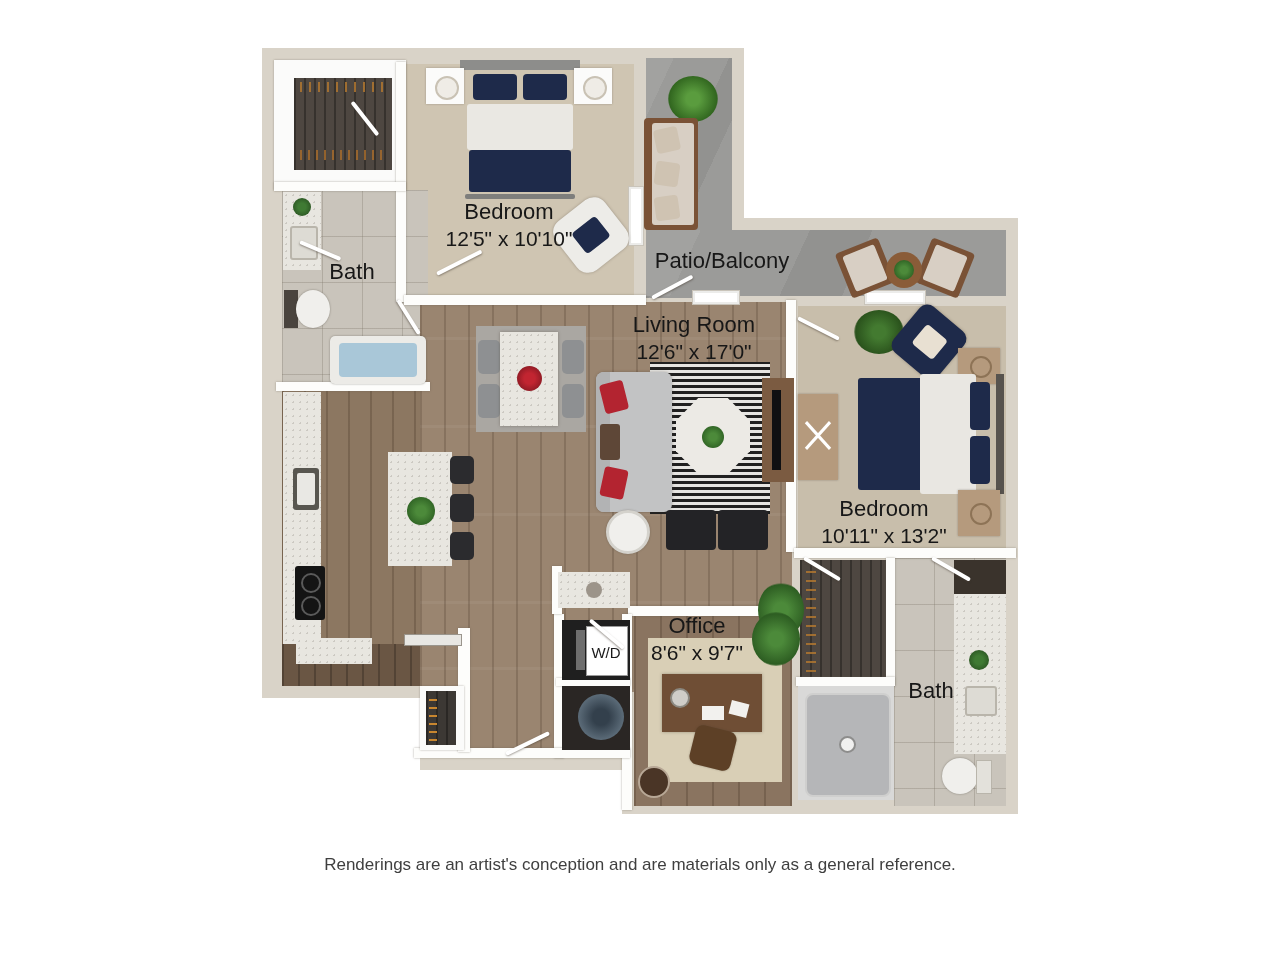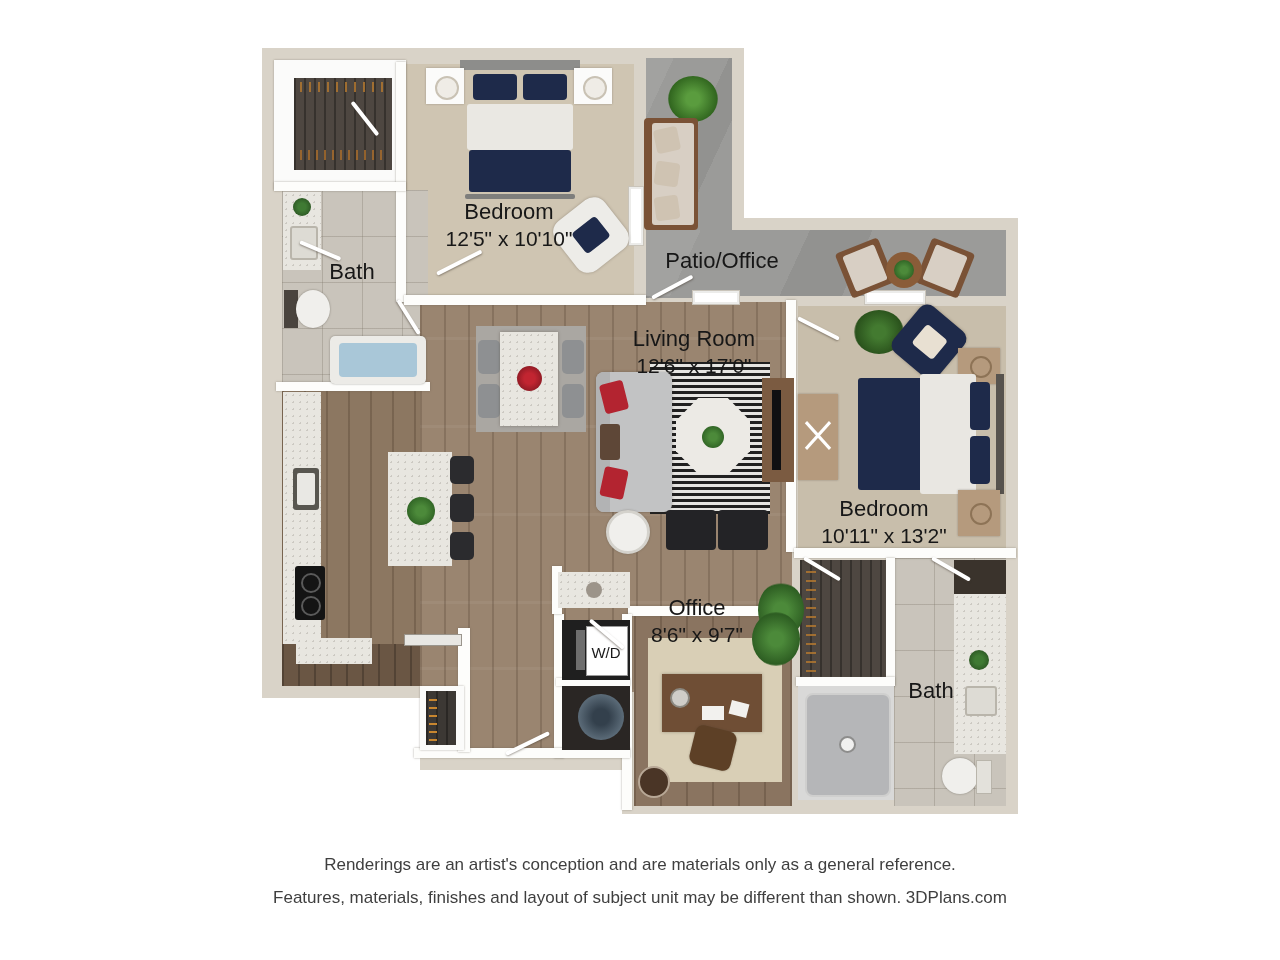--- a/index.html
+++ b/index.html
@@ -257,39 +257,38 @@
   <div class="door" style="left:590px;top:618px;width:44px;transform:rotate(40deg);"></div>
 
   <div class="label" style="left:399px;top:199px;width:220px;">
     <span class="nm">Bedroom</span>
     <span class="dm">12'5" x 10'10"</span>
   </div>
   <div class="label" style="left:312px;top:259px;width:80px;">
     <span class="nm">Bath</span>
   </div>
   <div class="label" style="left:612px;top:248px;width:220px;">
-    <span class="nm">Patio/Office</span>
-  </div>
-  <div class="label" style="left:584px;top:326px;width:220px;">
+    <span class="nm">Patio/Balcony</span>
+  </div>
+  <div class="label" style="left:584px;top:312px;width:220px;">
     <span class="nm">Living Room</span>
     <span class="dm">12'6" x 17'0"</span>
   </div>
   <div class="label" style="left:774px;top:496px;width:220px;">
     <span class="nm">Bedroom</span>
     <span class="dm">10'11" x 13'2"</span>
   </div>
-  <div class="label" style="left:607px;top:595px;width:180px;">
+  <div class="label" style="left:607px;top:613px;width:180px;">
     <span class="nm">Office</span>
     <span class="dm">8'6" x 9'7"</span>
   </div>
   <div class="label" style="left:891px;top:678px;width:80px;">
     <span class="nm">Bath</span>
   </div>
   <div class="label" style="left:584px;top:643px;width:44px;">
     <span style="font-size:15px;color:#1a1a1a;">W/D</span>
   </div>
 
   <div class="footer">
     <div>Renderings are an artist's conception and are materials only as a general reference.</div>
-    <div>Features, materials, finishes and layout of subject unit may be different than shown. 3DPlans.com</div>
   </div>
 
 </div>
 
 </body></html>

